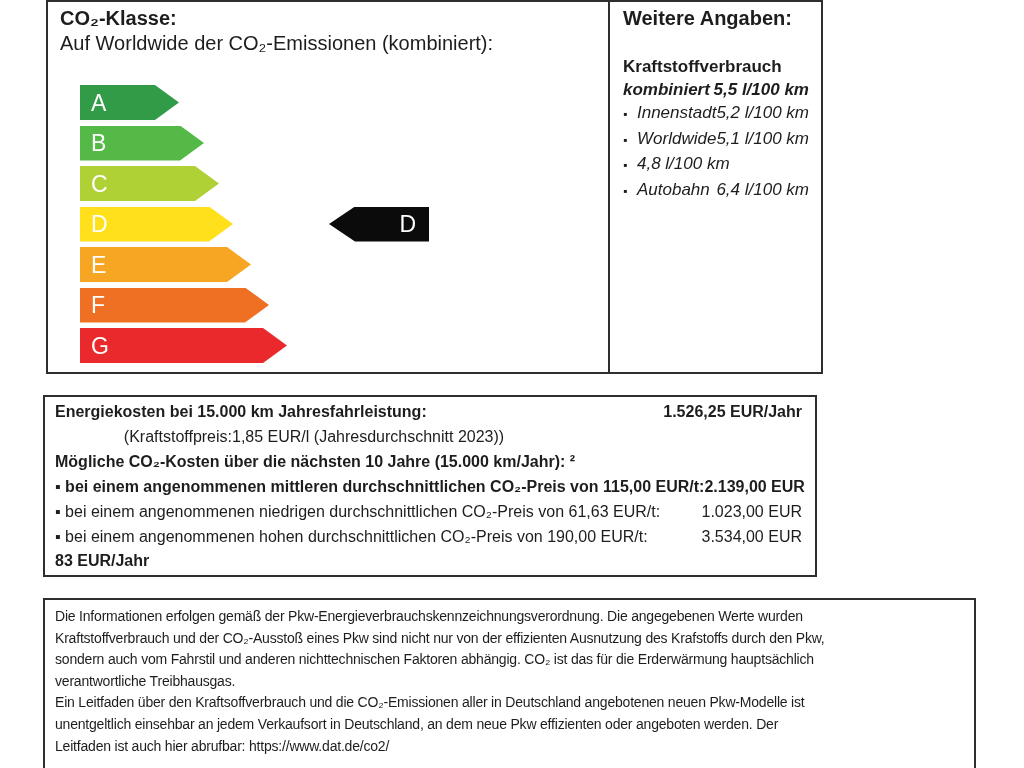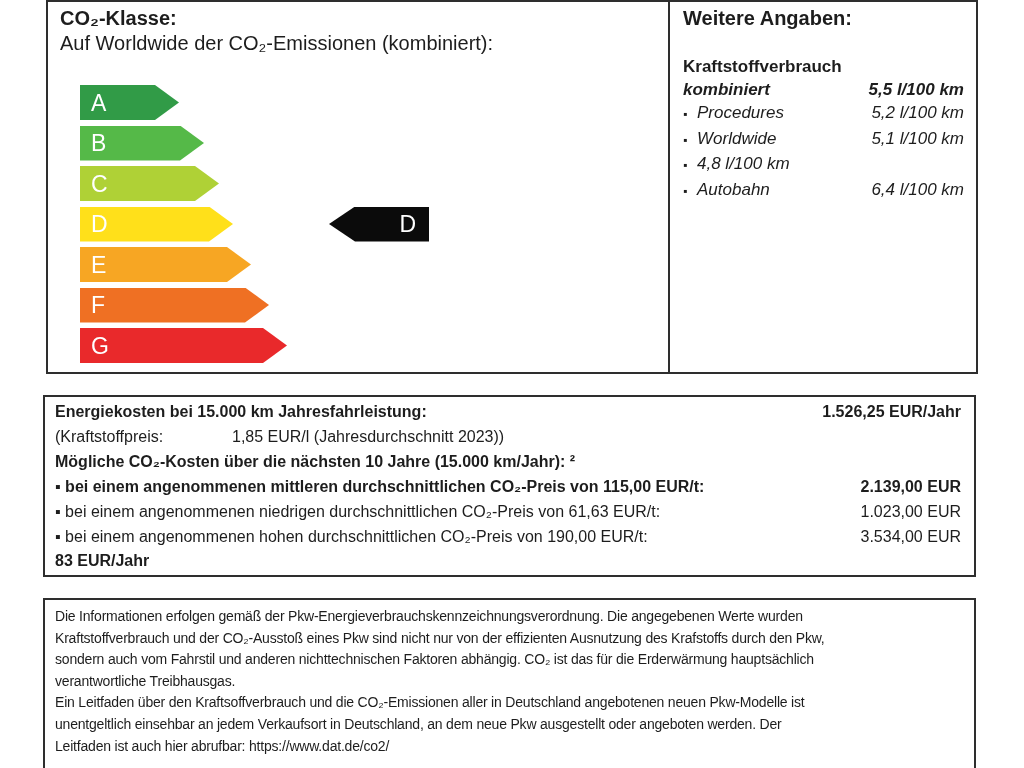--- a/index.html
+++ b/index.html
@@ -3,21 +3,21 @@
 <meta charset="utf-8">
 <style>
   html,body{margin:0;padding:0;}
   body{
     width:1024px;height:768px;position:relative;background:#ffffff;
     font-family:"Liberation Sans",sans-serif;color:#1d1d1d;overflow:hidden;
   }
   .box{position:absolute;border:2px solid #2e2e2e;background:#fff;box-sizing:border-box;}
 
   
-  #top-section{left:46px;top:0;width:932px;height:374px;display:flex;}
+  #top-section{left:46px;top:0;width:777px;height:374px;display:flex;}
   .pane-left{width:620px;height:100%;position:relative;box-sizing:border-box;}
   .pane-right{flex:1;height:100%;position:relative;border-left:2px solid #2e2e2e;
               box-sizing:border-box;padding:4px 12px 0 13px;}
   .h1{font-size:20px;font-weight:bold;line-height:25px;}
   .sub{font-size:20px;line-height:25px;}
   #left-head{position:absolute;left:12px;top:4px;right:8px;}
 
   
   #co2-scale{position:absolute;left:32px;top:83px;width:560px;height:285px;}
   .scale-bar{position:absolute;left:0;height:35px;
@@ -31,25 +31,25 @@
 
   
   #fuel-title{font-size:17px;font-weight:bold;line-height:23px;margin-top:24px;}
   .fuel-row{display:flex;align-items:baseline;font-size:17px;line-height:23.4px;font-style:italic;}
   .fuel-row .bullet{width:14px;font-size:12px;}
   .fuel-row .lbl{flex:1;}
   .fuel-row .val{text-align:right;white-space:nowrap;}
   .fuel-row.bold{font-weight:bold;}
 
   
-  #costs-box{left:43px;top:395px;width:933px;height:182px;padding:3px 13px 12px 10px;}
+  #costs-box{left:43px;top:395px;width:774px;height:182px;padding:3px 13px 12px 10px;}
   .cost-row{display:flex;justify-content:space-between;align-items:baseline;
             font-size:16px;line-height:24.9px;white-space:nowrap;}
   .cost-row .b{font-weight:bold;}
-  .tab-label{display:inline-block;width:177px;}
+  .tab-label{display:inline-block;width:177px;text-align:right;}
 
   
   #info-box{left:43px;top:598px;width:933px;height:175px;border-bottom:none;
             padding:6px 12px 0 10px;}
   .info-line{font-size:14px;line-height:21.6px;letter-spacing:-0.2px;white-space:nowrap;}
 </style>
 </head>
 <body>
 
 <div class="box" id="top-section">
@@ -93,21 +93,21 @@
     <div class="h1">Weitere Angaben:</div>
 
     <div id="fuel-title">Kraftstoffverbrauch</div>
 
     <div class="fuel-row bold">
       <span class="lbl">kombiniert</span>
       <span class="val">5,5 l/100 km</span>
     </div>
     <div class="fuel-row">
       <span class="bullet">▪</span>
-      <span class="lbl">Procedures</span>
+      <span class="lbl">Innenstadt</span>
       <span class="val">5,2 l/100 km</span>
     </div>
     <div class="fuel-row">
       <span class="bullet">▪</span>
       <span class="lbl">Worldwide</span>
       <span class="val">5,1 l/100 km</span>
     </div>
     <div class="fuel-row">
       <span class="bullet">▪</span>
       <span class="val">4,8 l/100 km</span>
@@ -149,15 +149,15 @@
     <span class="b">83 EUR/Jahr</span>
   </div>
 </div>
 
 <div class="box" id="info-box">
   <div class="info-line">Die Informationen erfolgen gemäß der Pkw-Energieverbrauchskennzeichnungsverordnung. Die angegebenen Werte wurden</div>
   <div class="info-line">Kraftstoffverbrauch und der CO₂-Ausstoß eines Pkw sind nicht nur von der effizienten Ausnutzung des Krafstoffs durch den Pkw,</div>
   <div class="info-line">sondern auch vom Fahrstil und anderen nichttechnischen Faktoren abhängig. CO₂ ist das für die Erderwärmung hauptsächlich</div>
   <div class="info-line">verantwortliche Treibhausgas.</div>
   <div class="info-line">Ein Leitfaden über den Kraftsoffverbrauch und die CO₂-Emissionen aller in Deutschland angebotenen neuen Pkw-Modelle ist</div>
-  <div class="info-line">unentgeltlich einsehbar an jedem Verkaufsort in Deutschland, an dem neue Pkw ausgestellt oder angeboten werden. Der</div>
+  <div class="info-line">unentgeltlich einsehbar an jedem Verkaufsort in Deutschland, an dem neue Pkw effizienten oder angeboten werden. Der</div>
   <div class="info-line">Leitfaden ist auch hier abrufbar: https://www.dat.de/co2/</div>
 </div>
 
 </body></html>

